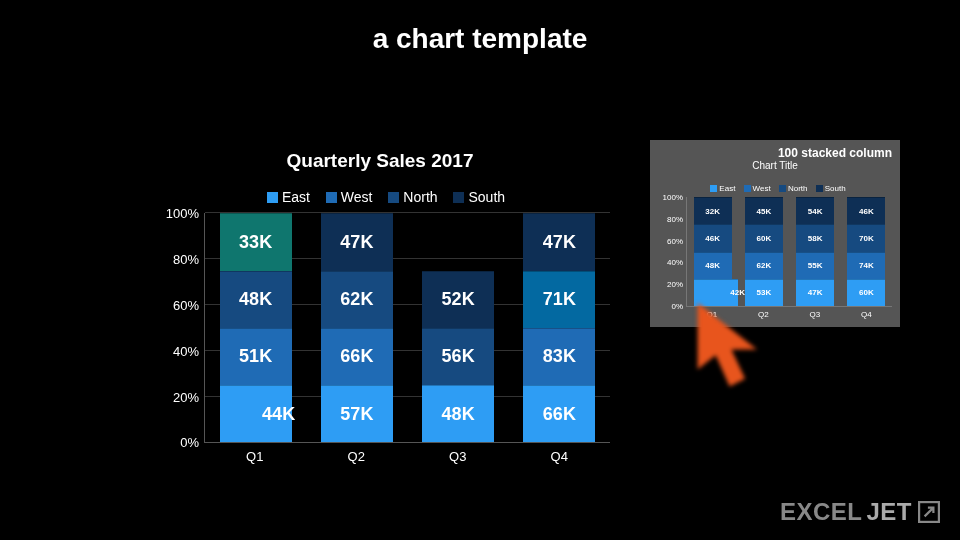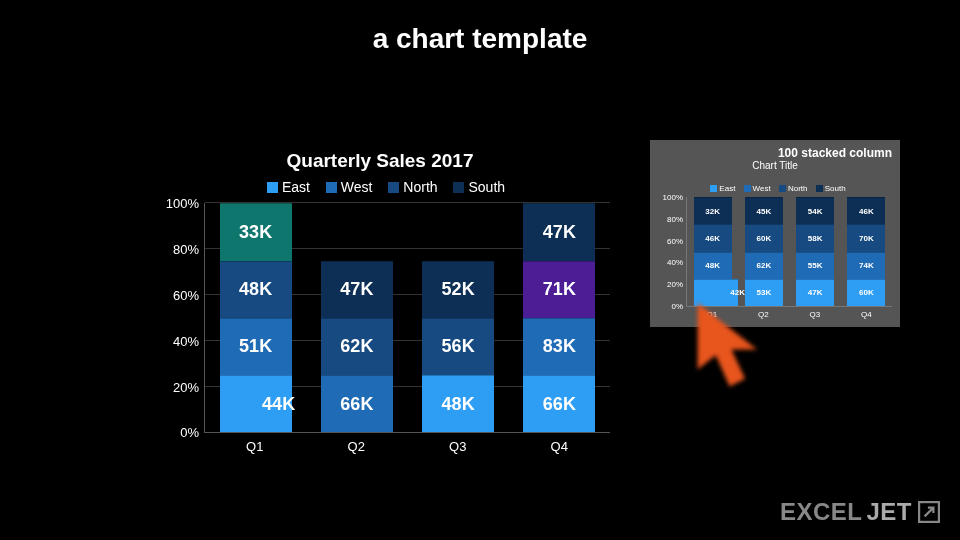--- a/index.html
+++ b/index.html
@@ -27,21 +27,21 @@
     position: absolute;
     left: 150px;
     top: 150px;
     width: 460px;
     height: 320px;
   }
   .chart-title {
     text-align: center;
     font-size: 19px;
     font-weight: 600;
-    margin-bottom: 6px;
+    margin-bottom: 16px;
   }
   .legend {
     text-align: center;
     font-size: 14px;
     margin-bottom: 8px;
   }
   .legend span.sw {
     display: inline-block;
     width: 11px; height: 11px;
     margin: 0 4px 0 12px;
@@ -216,33 +216,34 @@
     <div class="grid" style="bottom:80%"></div>
     <div class="grid" style="bottom:100%"></div>
     <div class="cols" id="main-cols">
         <div class="col">
           <div class="seg" style="height: 25%; background: rgb(46, 157, 244); padding-left: 46px;">44K</div>
           <div class="seg" style="height: 25%; background: rgb(31, 107, 181);">51K</div>
           <div class="seg" style="height: 25%; background: rgb(22, 74, 128);">48K</div>
           <div class="seg" style="height: 25%; background: #0f766e;">33K</div>
         </div>
         <div class="col">
+          <div class="seg" style="height: 25%; background: rgb(46, 157, 244);">57K</div>
           <div class="seg" style="height: 25%; background: rgb(31, 107, 181);">66K</div>
           <div class="seg" style="height: 25%; background: rgb(22, 74, 128);">62K</div>
           <div class="seg" style="height: 25%; background: rgb(14, 47, 85);">47K</div>
         </div>
         <div class="col">
           <div class="seg" style="height: 25%; background: rgb(46, 157, 244);">48K</div>
           <div class="seg" style="height: 25%; background: rgb(22, 74, 128);">56K</div>
           <div class="seg" style="height: 25%; background: rgb(14, 47, 85);">52K</div>
         </div>
         <div class="col">
           <div class="seg" style="height: 25%; background: rgb(46, 157, 244);">66K</div>
           <div class="seg" style="height: 25%; background: rgb(31, 107, 181);">83K</div>
-          <div class="seg" style="height: 25%; background: #4c1d95;">71K</div>
+          <div class="seg" style="height: 25%; background: #0369a1;">71K</div>
           <div class="seg" style="height: 25%; background: rgb(14, 47, 85);">47K</div>
         </div>
       </div>
   </div>
   <div class="xlabels">
     <div>Q1</div>
     <div>Q2</div>
     <div>Q3</div>
     <div>Q4</div>
   </div>

